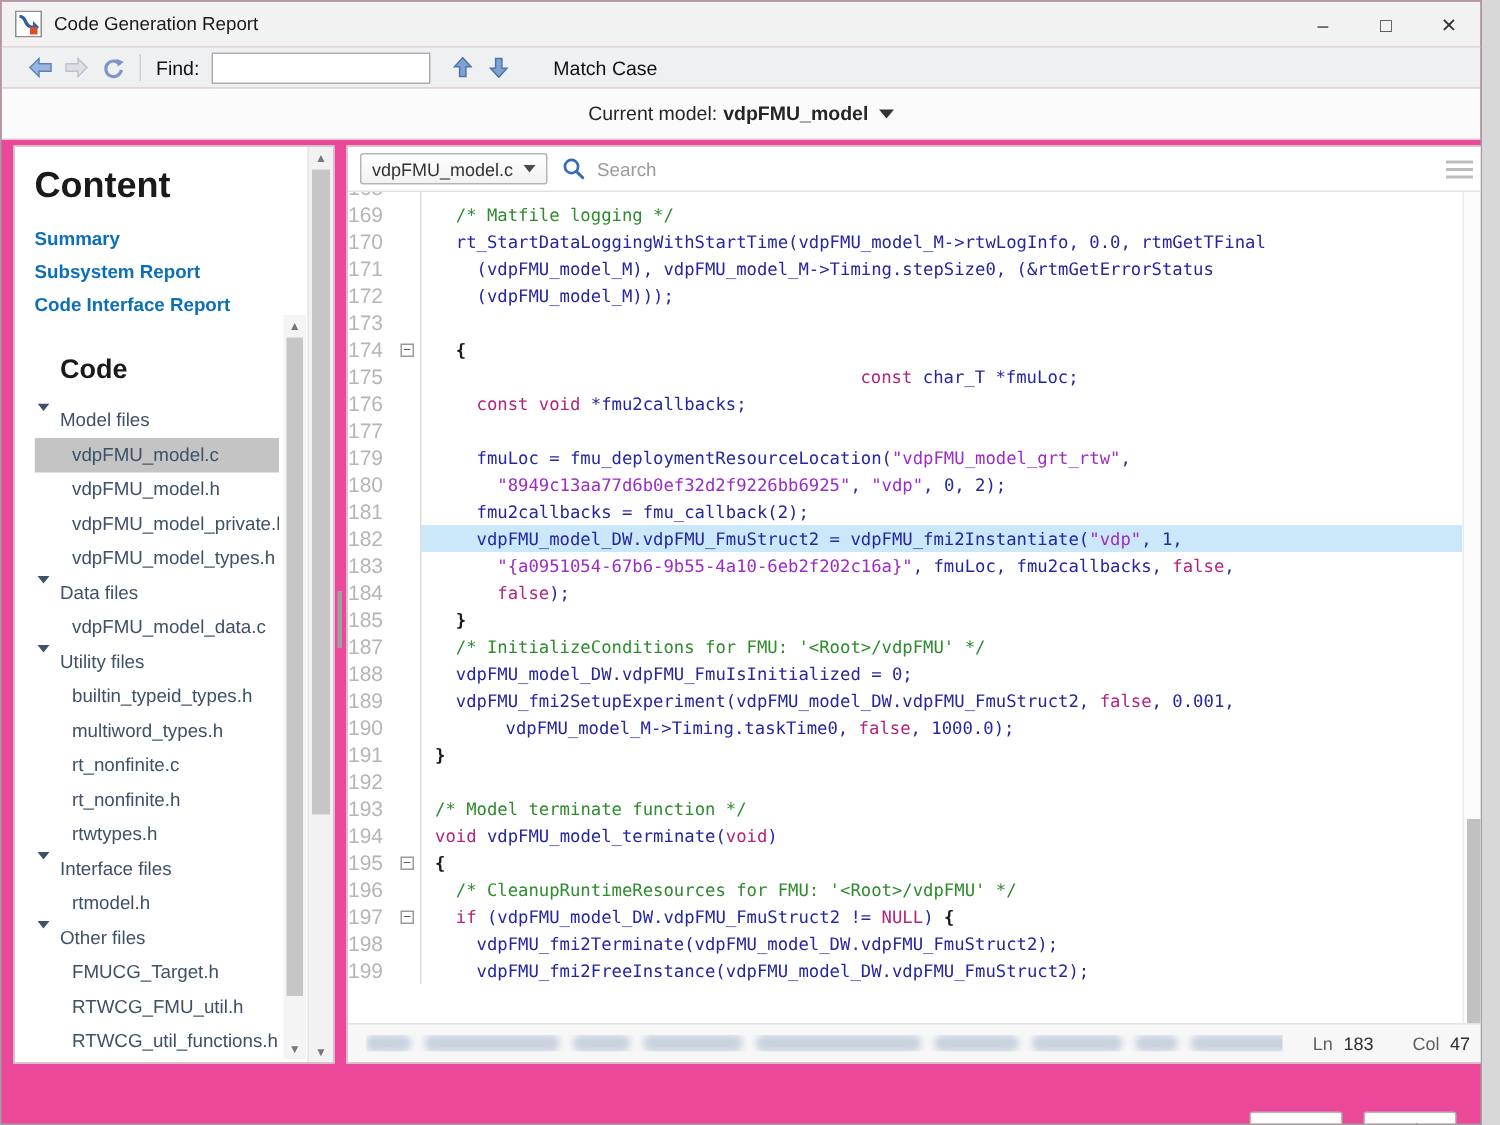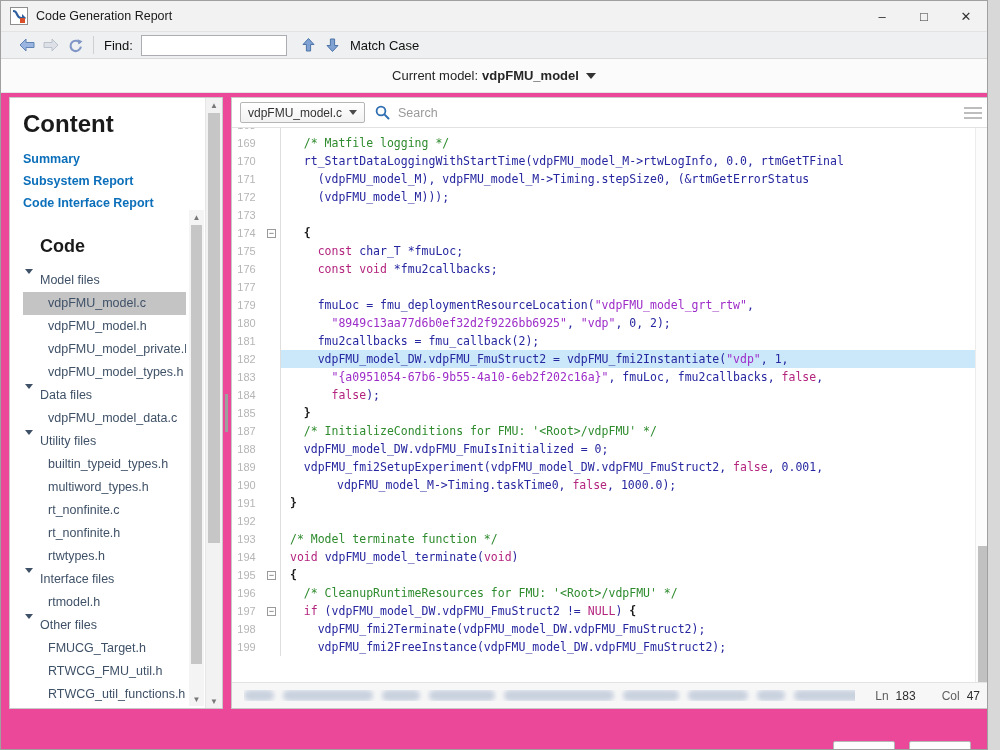--- a/index.html
+++ b/index.html
@@ -19,21 +19,21 @@
     font-size:13px;color:#333;cursor:default;}
   
   .toolbar{position:absolute;top:30px;left:0;right:0;height:28px;background:#eff0f1;
     border-top:1px solid #e3e3e3;border-bottom:1px solid #d9d9d9;
     display:flex;align-items:center;padding-left:14px;}
   .tb-btn{width:24px;height:22px;display:flex;align-items:center;justify-content:center;flex:none;}
   .tb-sep{width:1px;height:18px;background:#d0d0d0;margin:0 10px 0 6px;flex:none;}
   .find-label{font-size:13px;color:#111;margin-right:8px;}
   .find-input{width:146px;height:21px;border:1px solid #abadb3;background:#fff;
     font-size:12px;padding:0 4px;outline:none;margin-right:10px;}
-  .match-case{font-size:13px;color:#111;margin-left:5px;}
+  .match-case{font-size:13px;color:#111;margin-left:24px;}
   
   .model-bar{position:absolute;top:58px;left:0;right:0;height:34px;background:#fbfbfb;
     border-bottom:1px solid #e4e4e4;display:flex;align-items:center;justify-content:center;
     font-size:13px;color:#262626;}
   .model-bar b{margin-left:4px;}
   .caret-down{display:inline-block;width:0;height:0;border-left:5px solid transparent;
     border-right:5px solid transparent;border-top:6px solid #333;margin-left:7px;}
   
   .sidebar{position:absolute;left:8px;top:96px;width:214px;height:612px;background:#fff;
     border:1px solid #c9c9c9;}
@@ -69,21 +69,21 @@
   .cp-search input{border:none;outline:none;font-size:12.5px;color:#444;flex:1;margin-left:6px;
     font-family:"Liberation Sans",sans-serif;background:transparent;}
   .cp-search input::placeholder{color:#9a9a9a;}
   .hamburger{width:18px;flex:none;display:flex;flex-direction:column;gap:3px;margin-left:8px;cursor:pointer;}
   .hamburger span{display:block;height:2px;background:#bdbdbd;}
   
   .cp-code{position:absolute;top:30px;left:0;right:17px;bottom:26px;overflow:hidden;background:#fff;}
   .code-lines{margin-top:-12px;}
   .code-line{display:flex;height:18px;line-height:18px;
     font-family:"DejaVu Sans Mono",monospace;font-size:11.5px;white-space:pre;}
-  .ln-num{width:32px;text-align:center;color:#b5b5b5;font-size:11px;flex:none;
+  .ln-num{width:32px;text-align:left;color:#b5b5b5;font-size:14px;flex:none;
     font-family:"Liberation Sans",sans-serif;padding-right:3px;}
   .fold{width:15px;flex:none;display:flex;align-items:center;justify-content:center;}
   .fold-box{width:9px;height:9px;border:1px solid #9a9a9a;background:#fff;color:#555;
     font-size:9px;line-height:7px;text-align:center;font-family:"Liberation Sans",sans-serif;cursor:pointer;}
   .ln-code{flex:1;border-left:1px solid #dedede;margin-left:1px;}
   .code-line.hl .ln-code{background:#cbe8fa;}
   .tk-c{color:#2e8b2e;}
   .tk-p{color:#2626a0;}
   .tk-k{color:#b3247e;}
   .tk-s{color:#9d2bc8;}
@@ -279,21 +279,21 @@
 
     <div class="cp-code">
       <div class="code-lines">
           <div class="code-line"><span class="ln-num">168</span><span class="fold"></span><span class="ln-code" style="padding-left: 9px;"></span></div>
           <div class="code-line"><span class="ln-num">169</span><span class="fold"></span><span class="ln-code" style="padding-left: 22.84px;"><span class="tk-c">/* Matfile logging */</span></span></div>
           <div class="code-line"><span class="ln-num">170</span><span class="fold"></span><span class="ln-code" style="padding-left: 22.84px;"><span class="tk-p">rt_StartDataLoggingWithStartTime(vdpFMU_model_M-&gt;rtwLogInfo, 0.0, rtmGetTFinal</span></span></div>
           <div class="code-line"><span class="ln-num">171</span><span class="fold"></span><span class="ln-code" style="padding-left: 36.68px;"><span class="tk-p">(vdpFMU_model_M), vdpFMU_model_M-&gt;Timing.stepSize0, (&amp;rtmGetErrorStatus</span></span></div>
           <div class="code-line"><span class="ln-num">172</span><span class="fold"></span><span class="ln-code" style="padding-left: 36.68px;"><span class="tk-p">(vdpFMU_model_M)));</span></span></div>
           <div class="code-line"><span class="ln-num">173</span><span class="fold"></span><span class="ln-code" style="padding-left: 9px;"></span></div>
           <div class="code-line"><span class="ln-num">174</span><span class="fold"><span class="fold-box">−</span></span><span class="ln-code" style="padding-left: 22.84px;"><span class="tk-b">{</span></span></div>
-          <div class="code-line"><span class="ln-num">175</span><span class="fold"></span><span class="ln-code" style="padding-left: 36.68px;"><span class="tk-k">const</span><span class="tk-p"> char_T *fmuLoc;</span></span></div>
+          <div class="code-line"><span class="ln-num">175</span><span class="fold"></span><span class="ln-code" style="padding-left: 36.68px; text-align: center;"><span class="tk-k">const</span><span class="tk-p"> char_T *fmuLoc;</span></span></div>
           <div class="code-line"><span class="ln-num">176</span><span class="fold"></span><span class="ln-code" style="padding-left: 36.68px;"><span class="tk-k">const</span><span class="tk-p"> </span><span class="tk-k">void</span><span class="tk-p"> *fmu2callbacks;</span></span></div>
           <div class="code-line"><span class="ln-num">177</span><span class="fold"></span><span class="ln-code" style="padding-left: 9px;"></span></div>
           <div class="code-line"><span class="ln-num">179</span><span class="fold"></span><span class="ln-code" style="padding-left: 36.68px;"><span class="tk-p">fmuLoc = fmu_deploymentResourceLocation(</span><span class="tk-s">"vdpFMU_model_grt_rtw"</span><span class="tk-p">,</span></span></div>
           <div class="code-line"><span class="ln-num">180</span><span class="fold"></span><span class="ln-code" style="padding-left: 50.52px;"><span class="tk-s">"8949c13aa77d6b0ef32d2f9226bb6925"</span><span class="tk-p">, </span><span class="tk-s">"vdp"</span><span class="tk-p">, 0, 2);</span></span></div>
           <div class="code-line"><span class="ln-num">181</span><span class="fold"></span><span class="ln-code" style="padding-left: 36.68px;"><span class="tk-p">fmu2callbacks = fmu_callback(2);</span></span></div>
           <div class="code-line hl"><span class="ln-num">182</span><span class="fold"></span><span class="ln-code" style="padding-left: 36.68px;"><span class="tk-p">vdpFMU_model_DW.vdpFMU_FmuStruct2 = vdpFMU_fmi2Instantiate(</span><span class="tk-s">"vdp"</span><span class="tk-p">, 1,</span></span></div>
           <div class="code-line"><span class="ln-num">183</span><span class="fold"></span><span class="ln-code" style="padding-left: 50.52px;"><span class="tk-s">"{a0951054-67b6-9b55-4a10-6eb2f202c16a}"</span><span class="tk-p">, fmuLoc, fmu2callbacks, </span><span class="tk-k">false</span><span class="tk-p">,</span></span></div>
           <div class="code-line"><span class="ln-num">184</span><span class="fold"></span><span class="ln-code" style="padding-left: 50.52px;"><span class="tk-k">false</span><span class="tk-p">);</span></span></div>
           <div class="code-line"><span class="ln-num">185</span><span class="fold"></span><span class="ln-code" style="padding-left: 22.84px;"><span class="tk-b">}</span></span></div>
           <div class="code-line"><span class="ln-num">187</span><span class="fold"></span><span class="ln-code" style="padding-left: 22.84px;"><span class="tk-c">/* InitializeConditions for FMU: '&lt;Root&gt;/vdpFMU' */</span></span></div>

